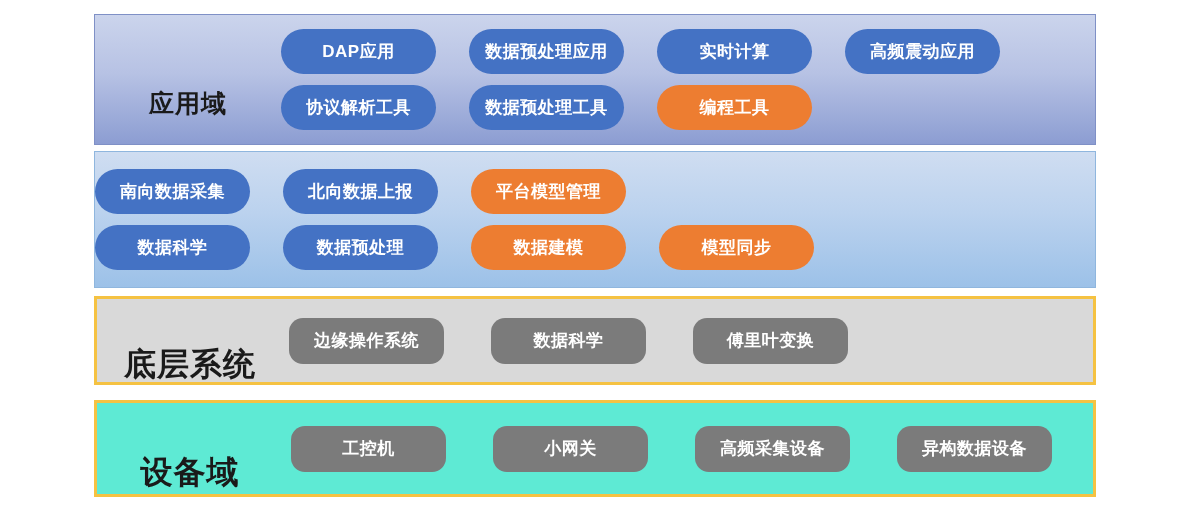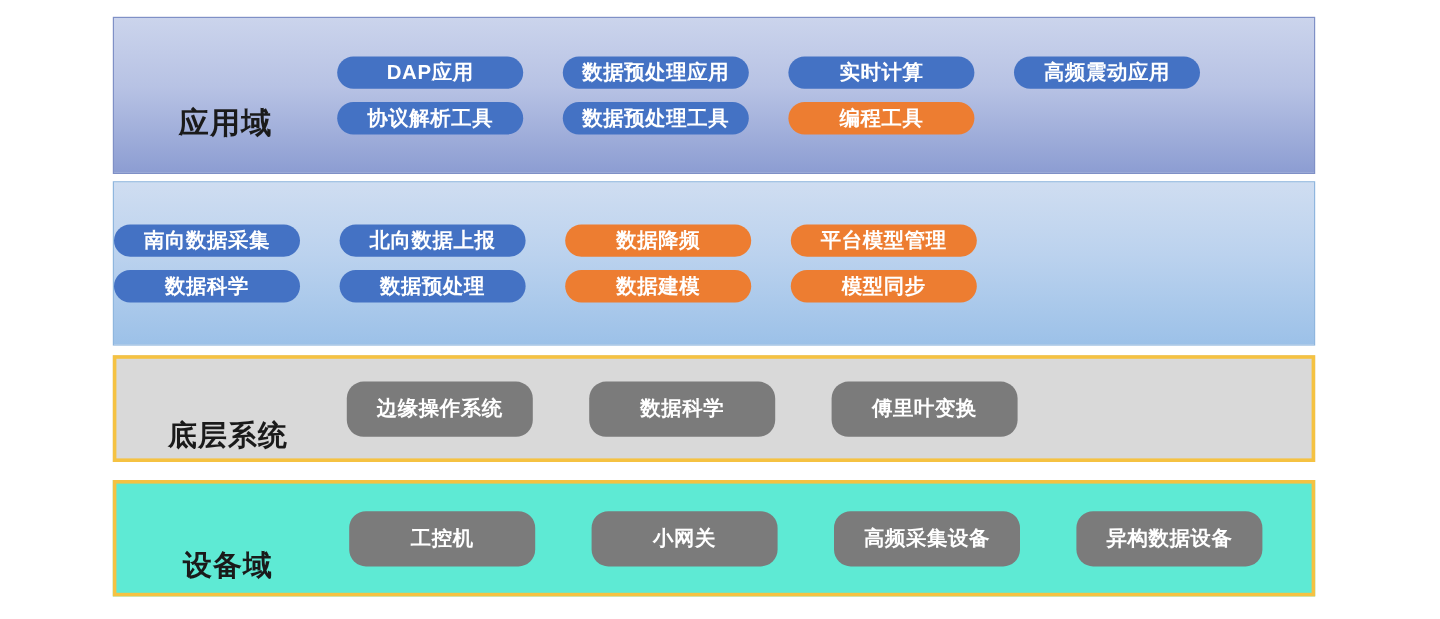--- a/index.html
+++ b/index.html
@@ -68,40 +68,40 @@
     font-size: 25px;
     font-weight: 700;
     color: #1A1A1A;
     letter-spacing: 1px;
     line-height: 1.1;
     user-select: none;
     margin-top: 48px;
   }
   .band-base .band-title,
   .band-device .band-title {
-    font-size: 24px;
+    font-size: 32px;
   }
 
   
   .pill-area {
     flex: 1 1 auto;
     display: flex;
     flex-direction: column;
     justify-content: center;
     gap: 11px;
     padding-right: 4px;
   }
   .pill-row {
     display: flex;
     align-items: center;
     gap: 33px;
   }
   .pill {
     width: 155px;
-    height: 27px;
+    height: 45px;
     border-radius: 23px;
     display: flex;
     align-items: center;
     justify-content: center;
     font-size: 17px;
     font-weight: 700;
     color: #FFFFFF;
     letter-spacing: 0.5px;
     white-space: nowrap;
     box-sizing: border-box;
@@ -144,21 +144,20 @@
         <div class="pill pill-orange">编程工具</div>
       </div>
     </div>
   </section>
 
   <section class="band band-data">
     <div class="pill-area">
       <div class="pill-row">
         <div class="pill pill-blue">南向数据采集</div>
         <div class="pill pill-blue">北向数据上报</div>
-        <div class="pill pill-orange">数据降频</div>
         <div class="pill pill-orange">平台模型管理</div>
       </div>
       <div class="pill-row">
         <div class="pill pill-blue">数据科学</div>
         <div class="pill pill-blue">数据预处理</div>
         <div class="pill pill-orange">数据建模</div>
         <div class="pill pill-orange">模型同步</div>
       </div>
     </div>
   </section>

